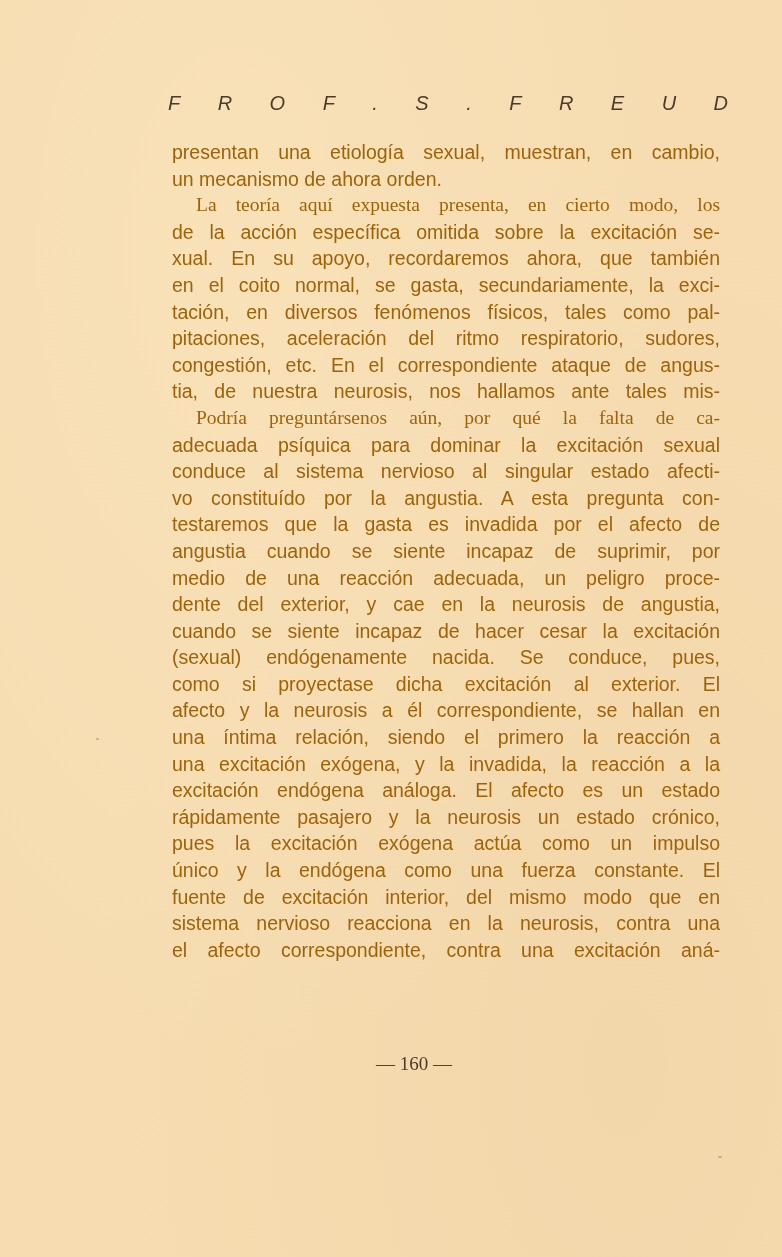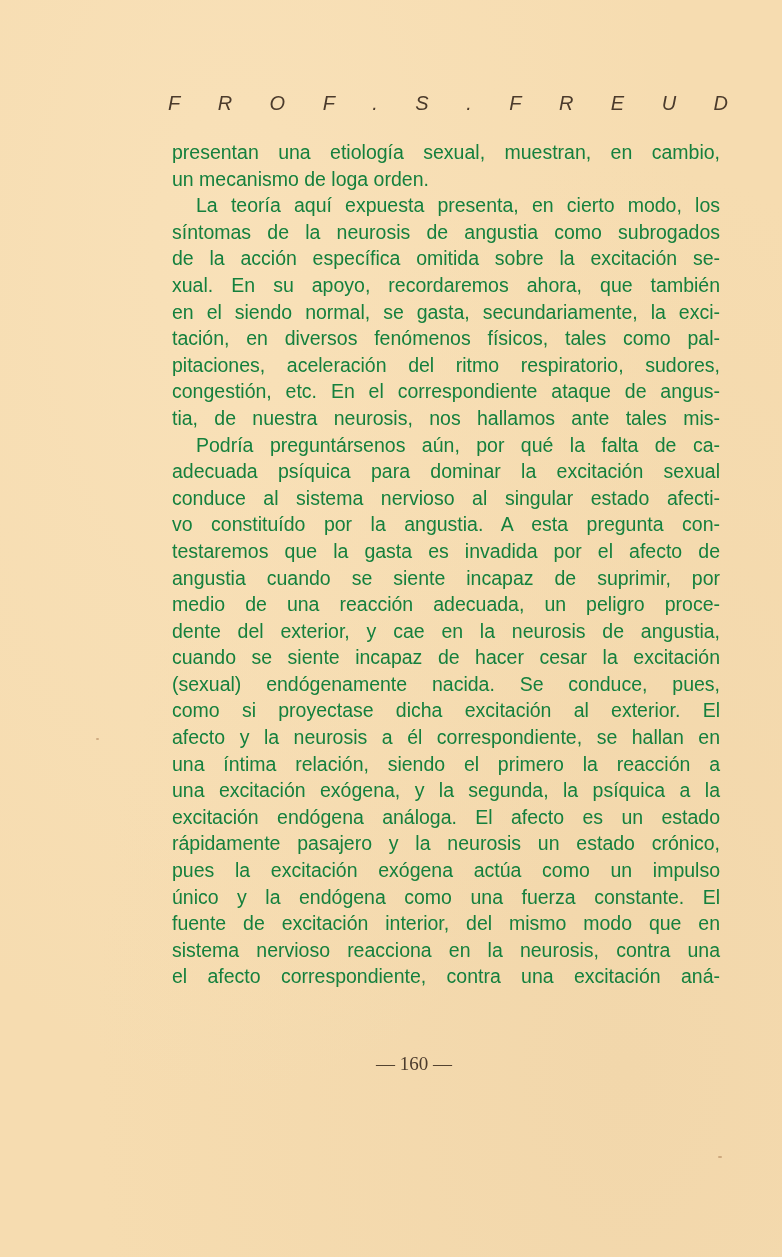--- a/index.html
+++ b/index.html
@@ -47,27 +47,28 @@
       top: 139px;
       width: 548px;
     }
     .line {
       height: 26.6px;
       line-height: 26.6px;
       font-size: 19.5px;
       white-space: nowrap;
       text-align: justify;
       text-align-last: justify;
-      color: #15803d;
+      color: #a16207;
     }
     .line.last {
       text-align-last: left;
     }
     .line.indent {
       padding-left: 24px;
+      font-family: Liberation Serif, serif;
     }
     .folio {
       position: absolute;
       left: 0;
       width: 782px;
       top: 1053px;
       text-align: center;
       font-family: "Liberation Serif", serif;
       font-size: 19px;
       color: #4b3b2c;
@@ -99,50 +100,49 @@
     <span>R</span>
     <span>E</span>
     <span>U</span>
     <span>D</span>
   </div>
 
   <div class="text-block">
 
     <div>
       <div class="line">presentan una etiología sexual, muestran, en cambio,</div>
-      <div class="line last">un mecanismo de loga orden.</div>
+      <div class="line last">un mecanismo de ahora orden.</div>
     </div>
 
     <div>
       <div class="line indent">La teoría aquí expuesta presenta, en cierto modo, los</div>
-      <div class="line">síntomas de la neurosis de angustia como subrogados</div>
       <div class="line">de la acción específica omitida sobre la excitación se-</div>
       <div class="line">xual. En su apoyo, recordaremos ahora, que también</div>
-      <div class="line">en el siendo normal, se gasta, secundariamente, la exci-</div>
+      <div class="line">en el coito normal, se gasta, secundariamente, la exci-</div>
       <div class="line">tación, en diversos fenómenos físicos, tales como pal-</div>
       <div class="line">pitaciones, aceleración del ritmo respiratorio, sudores,</div>
       <div class="line">congestión, etc. En el correspondiente ataque de angus-</div>
       <div class="line">tia, de nuestra neurosis, nos hallamos ante tales mis-</div>
     </div>
 
     <div>
       <div class="line indent">Podría preguntársenos aún, por qué la falta de ca-</div>
       <div class="line">adecuada psíquica para dominar la excitación sexual</div>
       <div class="line">conduce al sistema nervioso al singular estado afecti-</div>
       <div class="line">vo constituído por la angustia. A esta pregunta con-</div>
       <div class="line">testaremos que la gasta es invadida por el afecto de</div>
       <div class="line">angustia cuando se siente incapaz de suprimir, por</div>
       <div class="line">medio de una reacción adecuada, un peligro proce-</div>
       <div class="line">dente del exterior, y cae en la neurosis de angustia,</div>
       <div class="line">cuando se siente incapaz de hacer cesar la excitación</div>
       <div class="line">(sexual) endógenamente nacida. Se conduce, pues,</div>
       <div class="line">como si proyectase dicha excitación al exterior. El</div>
       <div class="line">afecto y la neurosis a él correspondiente, se hallan en</div>
       <div class="line">una íntima relación, siendo el primero la reacción a</div>
-      <div class="line">una excitación exógena, y la segunda, la psíquica a la</div>
+      <div class="line">una excitación exógena, y la invadida, la reacción a la</div>
       <div class="line">excitación endógena análoga. El afecto es un estado</div>
       <div class="line">rápidamente pasajero y la neurosis un estado crónico,</div>
       <div class="line">pues la excitación exógena actúa como un impulso</div>
       <div class="line">único y la endógena como una fuerza constante. El</div>
       <div class="line">fuente de excitación interior, del mismo modo que en</div>
       <div class="line">sistema nervioso reacciona en la neurosis, contra una</div>
       <div class="line">el afecto correspondiente, contra una excitación aná-</div>
     </div>
   </div>
 

